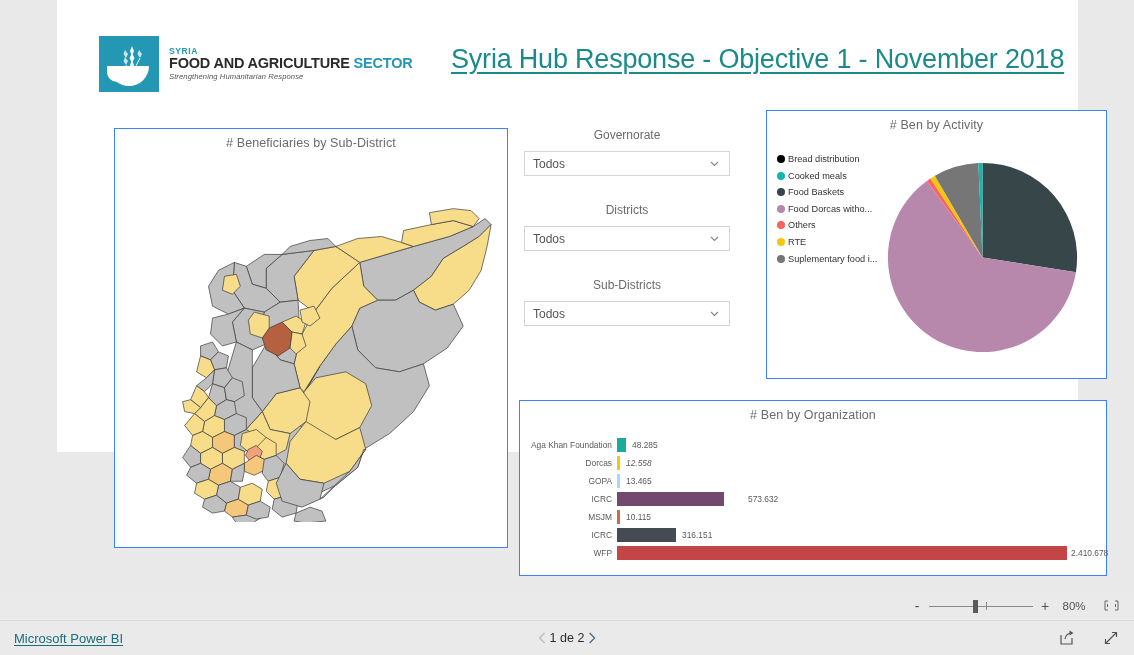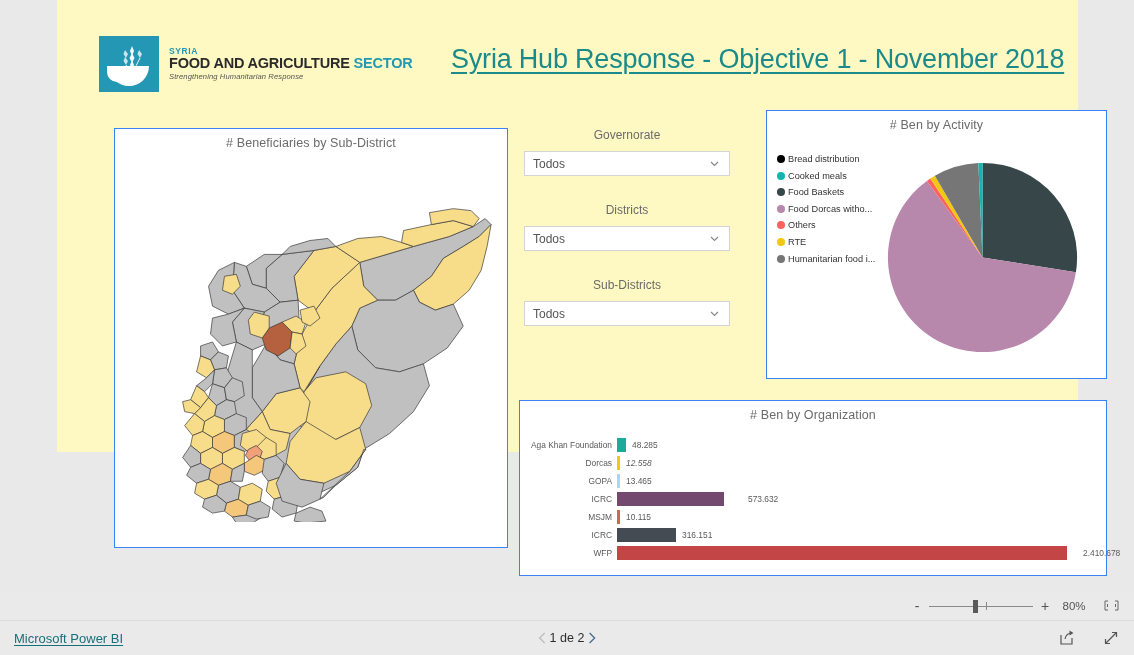--- a/index.html
+++ b/index.html
@@ -9,21 +9,21 @@
     background: #e9e9e9;
     overflow: hidden;
   }
 
   
   #app { position: relative; width: 1134px; height: 655px; }
 
   #canvas {
     position: absolute;
     left: 57px; top: 0; width: 1021px; height: 452px;
-    background: #fef9c3;
+    background: #ffffff;
   }
 
   
   #header { position: absolute; left: 0; top: 0; width: 100%; height: 112px; }
 
   #logo { position: absolute; left: 42px; top: 36px; display: flex; align-items: center; }
   #logo-mark {
     width: 60px; height: 56px; background: #2397b3;
     position: relative; overflow: hidden; flex: 0 0 auto;
   }
@@ -338,21 +338,21 @@
             <div class="legend-item">
               <span class="legend-dot" style="background: rgb(253, 98, 94);"></span>
               <span class="legend-label">Others</span>
             </div>
             <div class="legend-item">
               <span class="legend-dot" style="background: rgb(242, 200, 15);"></span>
               <span class="legend-label">RTE</span>
             </div>
             <div class="legend-item">
               <span class="legend-dot" style="background: rgb(118, 118, 118);"></span>
-              <span class="legend-label">Humanitarian food i...</span>
+              <span class="legend-label">Suplementary food i...</span>
             </div>
           </div>
         <svg id="pie-svg" viewBox="0 0 200 200" xmlns="http://www.w3.org/2000/svg">
             <path d="M 100 100 L 100 3 A 97 97 0 0 1 195.80576903772837 115.17414310890237 Z" fill="#374649"></path>
             <path d="M 100 100 L 195.80576903772837 115.17414310890237 A 97 97 0 1 1 42.98483052763002 21.52535154563016 Z" fill="#b887ac"></path>
             <path d="M 100 100 L 42.98483052763002 21.52535154563016 A 97 97 0 0 1 46.49035054904218 19.094391939522453 Z" fill="#fd625e"></path>
             <path d="M 100 100 L 46.49035054904218 19.094391939522453 A 97 97 0 0 1 51.148549441331106 16.19942853229503 Z" fill="#f2c80f"></path>
             <path d="M 100 100 L 51.148549441331106 16.19942853229503 A 97 97 0 0 1 95.73509252316701 3.093805336221905 Z" fill="#767676"></path>
             <path d="M 100 100 L 95.73509252316701 3.093805336221905 A 97 97 0 0 1 99.9999999999999 3 Z" fill="#12b5b0"></path>
           </svg>
@@ -401,21 +401,21 @@
             <div class="bar-cat">ICRC</div>
             <div class="bar-track">
               <div class="bar-fill" style="width: 59.0157px; background: rgb(68, 75, 82);"></div>
               <span class="bar-val" style="left: 59.0157px;">316.151</span>
             </div>
           </div>
           <div class="bar-row">
             <div class="bar-cat">WFP</div>
             <div class="bar-track">
               <div class="bar-fill" style="width: 450px; background: rgb(196, 69, 69);"></div>
-              <span class="bar-val" style="left: 460px;">2.410.678</span>
+              <span class="bar-val" style="left: 448px;">2.410.678</span>
             </div>
           </div>
         </div>
     </div>
 
   </div>
 
   <div id="zoom-bar">
     <div id="zoom-minus">-</div>
     <div id="zoom-track">

